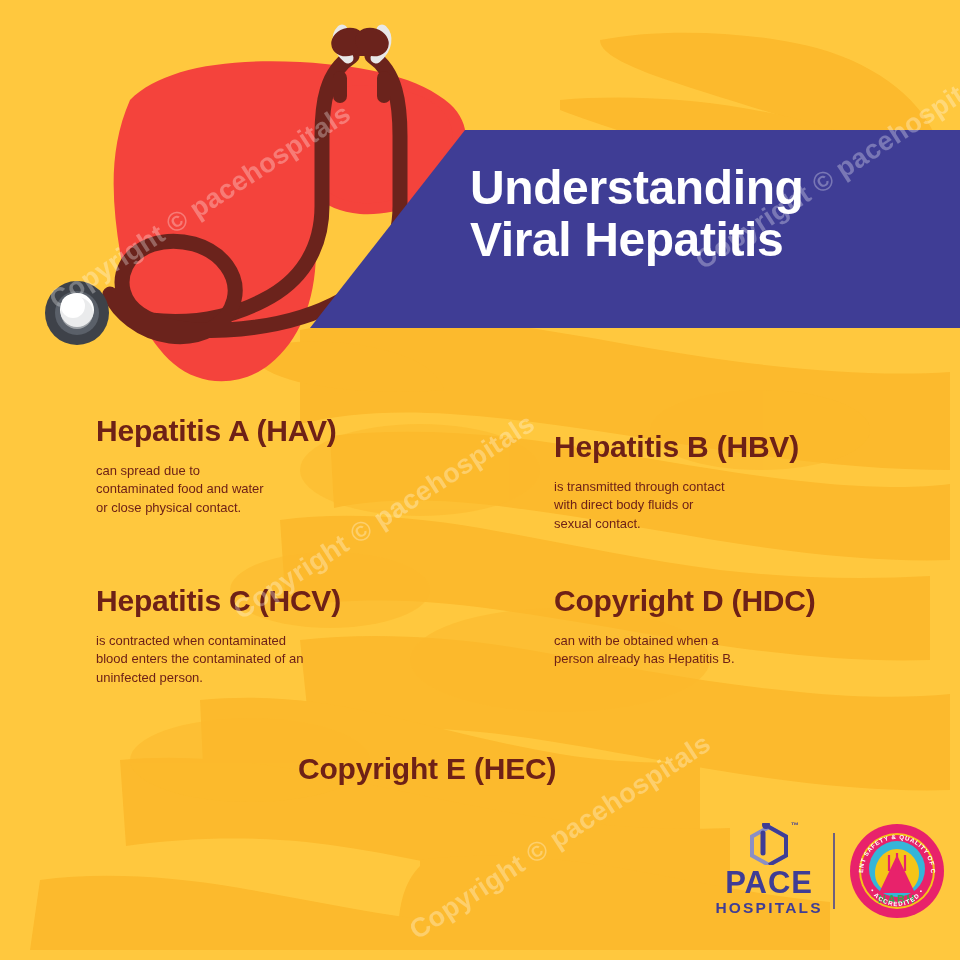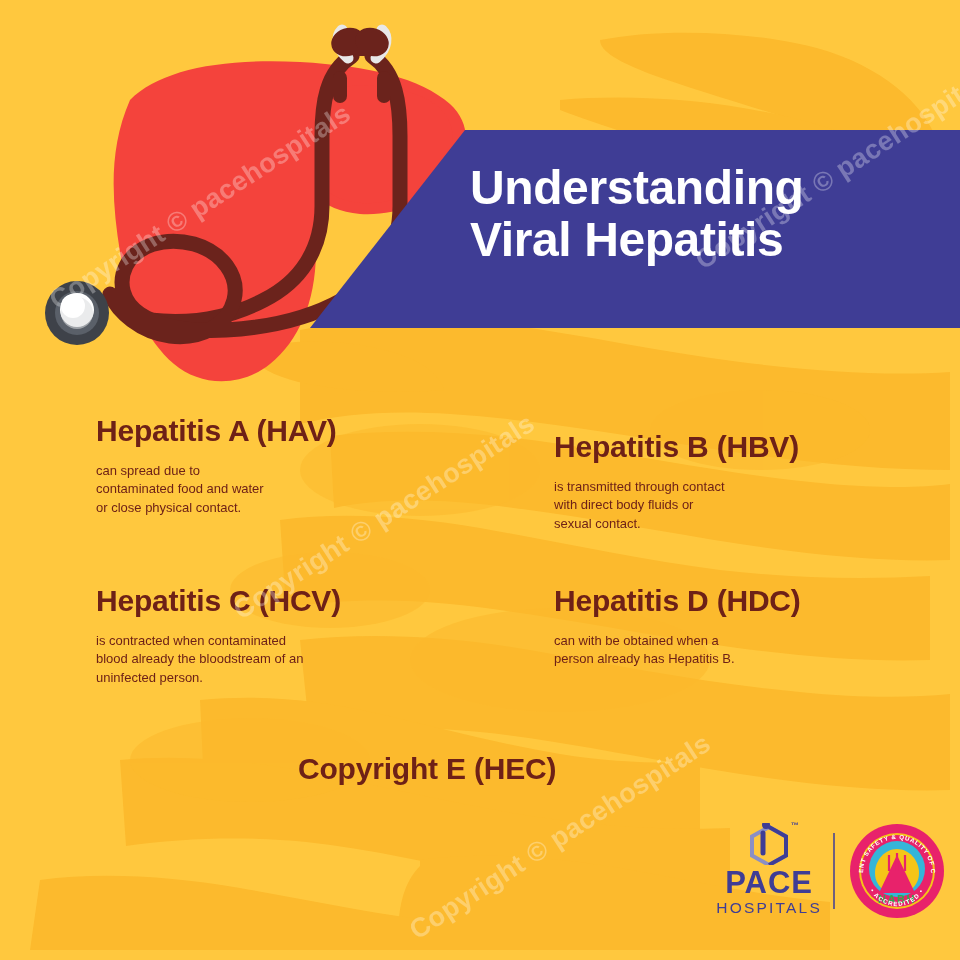--- a/index.html
+++ b/index.html
@@ -85,21 +85,21 @@
   .pace-word {
     color:#3f3d95;
     font-size:31px;
     font-weight:bold;
     letter-spacing:1px;
     line-height:1;
   }
   .pace-sub {
     color:#3f3d95;
     font-size:15.5px;
-    font-weight:normal;
+    font-weight:bold;
     letter-spacing:2.2px;
     line-height:1.3;
   }
   .logo-divider {
     width:2px; height:76px;
     background:#3f3d95;
     opacity:.75;
     margin:0 14px 0 10px;
   }
   .nabh { width:96px; height:96px; position:relative; }
@@ -202,26 +202,26 @@
   <div class="block b-hbv">
     <h3>Hepatitis B (HBV)</h3>
     <p>is transmitted through contact
 with direct body fluids or
 sexual contact.</p>
   </div>
 
   <div class="block b-hcv">
     <h3>Hepatitis C (HCV)</h3>
     <p>is contracted when contaminated
-blood already the bloodstream of an
+blood enters the contaminated of an
 uninfected person.</p>
   </div>
 
   <div class="block b-hdv">
-    <h3>Hepatitis D (HDC)</h3>
+    <h3>Copyright D (HDC)</h3>
     <p>can with be obtained when a
 person already has Hepatitis B.</p>
   </div>
 
   <div class="block b-hev">
     <h3>Copyright E (HEC)</h3>
   </div>
 
 </div>
 

